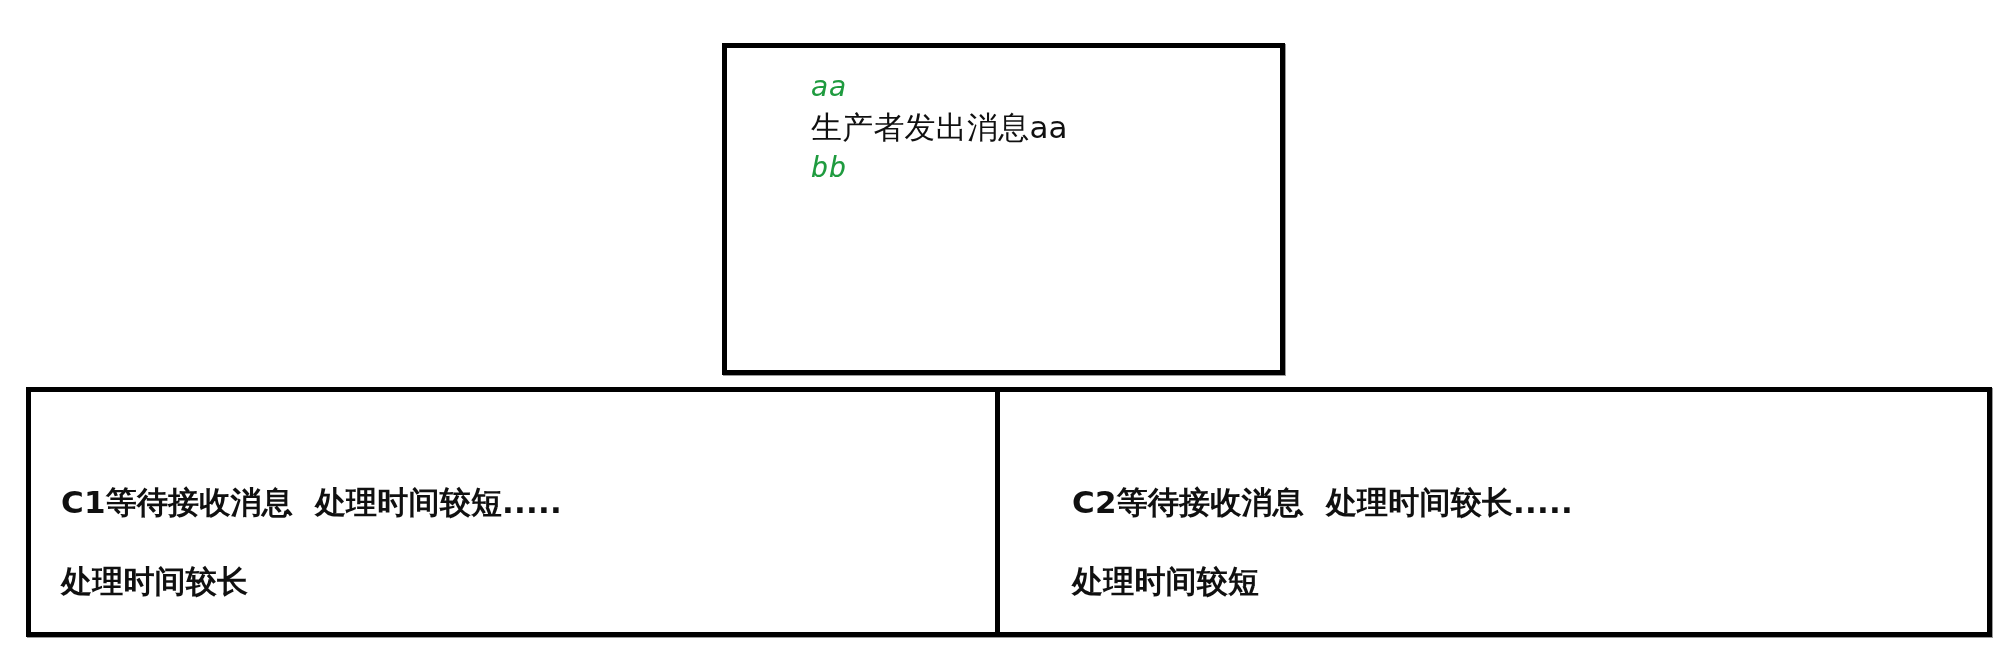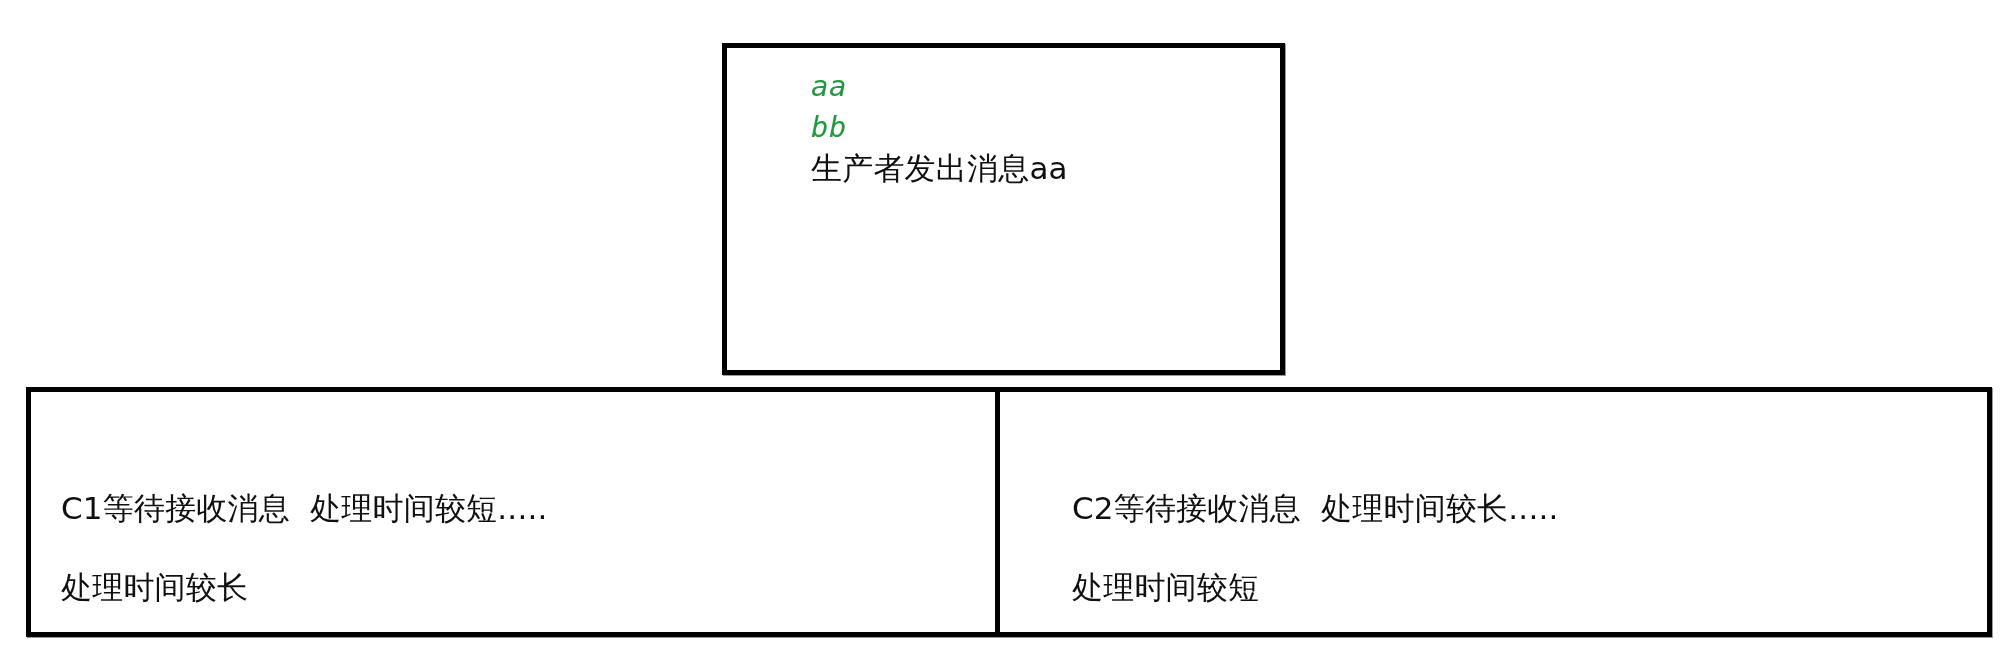--- a/index.html
+++ b/index.html
@@ -69,43 +69,44 @@
     position: relative;
     box-sizing: border-box;
     background: #ffffff;
     overflow: hidden;
   }
   .consumer-pane.left  { width: 964px; }
   .consumer-pane.right { flex: 1 1 auto; border-left: 5px solid #000000; }
 
   .consumer-lines {
     position: absolute;
-    top: 58px;
+    top: 52px;
     white-space: pre;
+    font-weight: bold;
   }
   .consumer-pane.left  .consumer-lines { left: 30px; }
   .consumer-pane.right .consumer-lines { left: 72px; }
 
   .consumer-line {
     white-space: pre;
     line-height: 1.32;
     color: #101010;
     font-size: 31px;
     font-family: "DejaVu Sans", "Liberation Sans", sans-serif;
     letter-spacing: 0.2px;
   }
 </style>
 </head>
 <body>
 
 <div class="producer-console">
   <div class="producer-lines">
     <div class="console-line msg-token">aa</div>
+    <div class="console-line">生产者发出消息aa</div>
     <div class="console-line msg-token">bb</div>
-    <div class="console-line">生产者发出消息aa</div>
   </div>
 </div>
 
 <div class="consumer-strip">
 
   <div class="consumer-pane left">
     <div class="consumer-lines">
       <div class="consumer-line">C1等待接收消息  处理时间较短.....</div>
       <div class="consumer-line">处理时间较长</div>
     </div>

